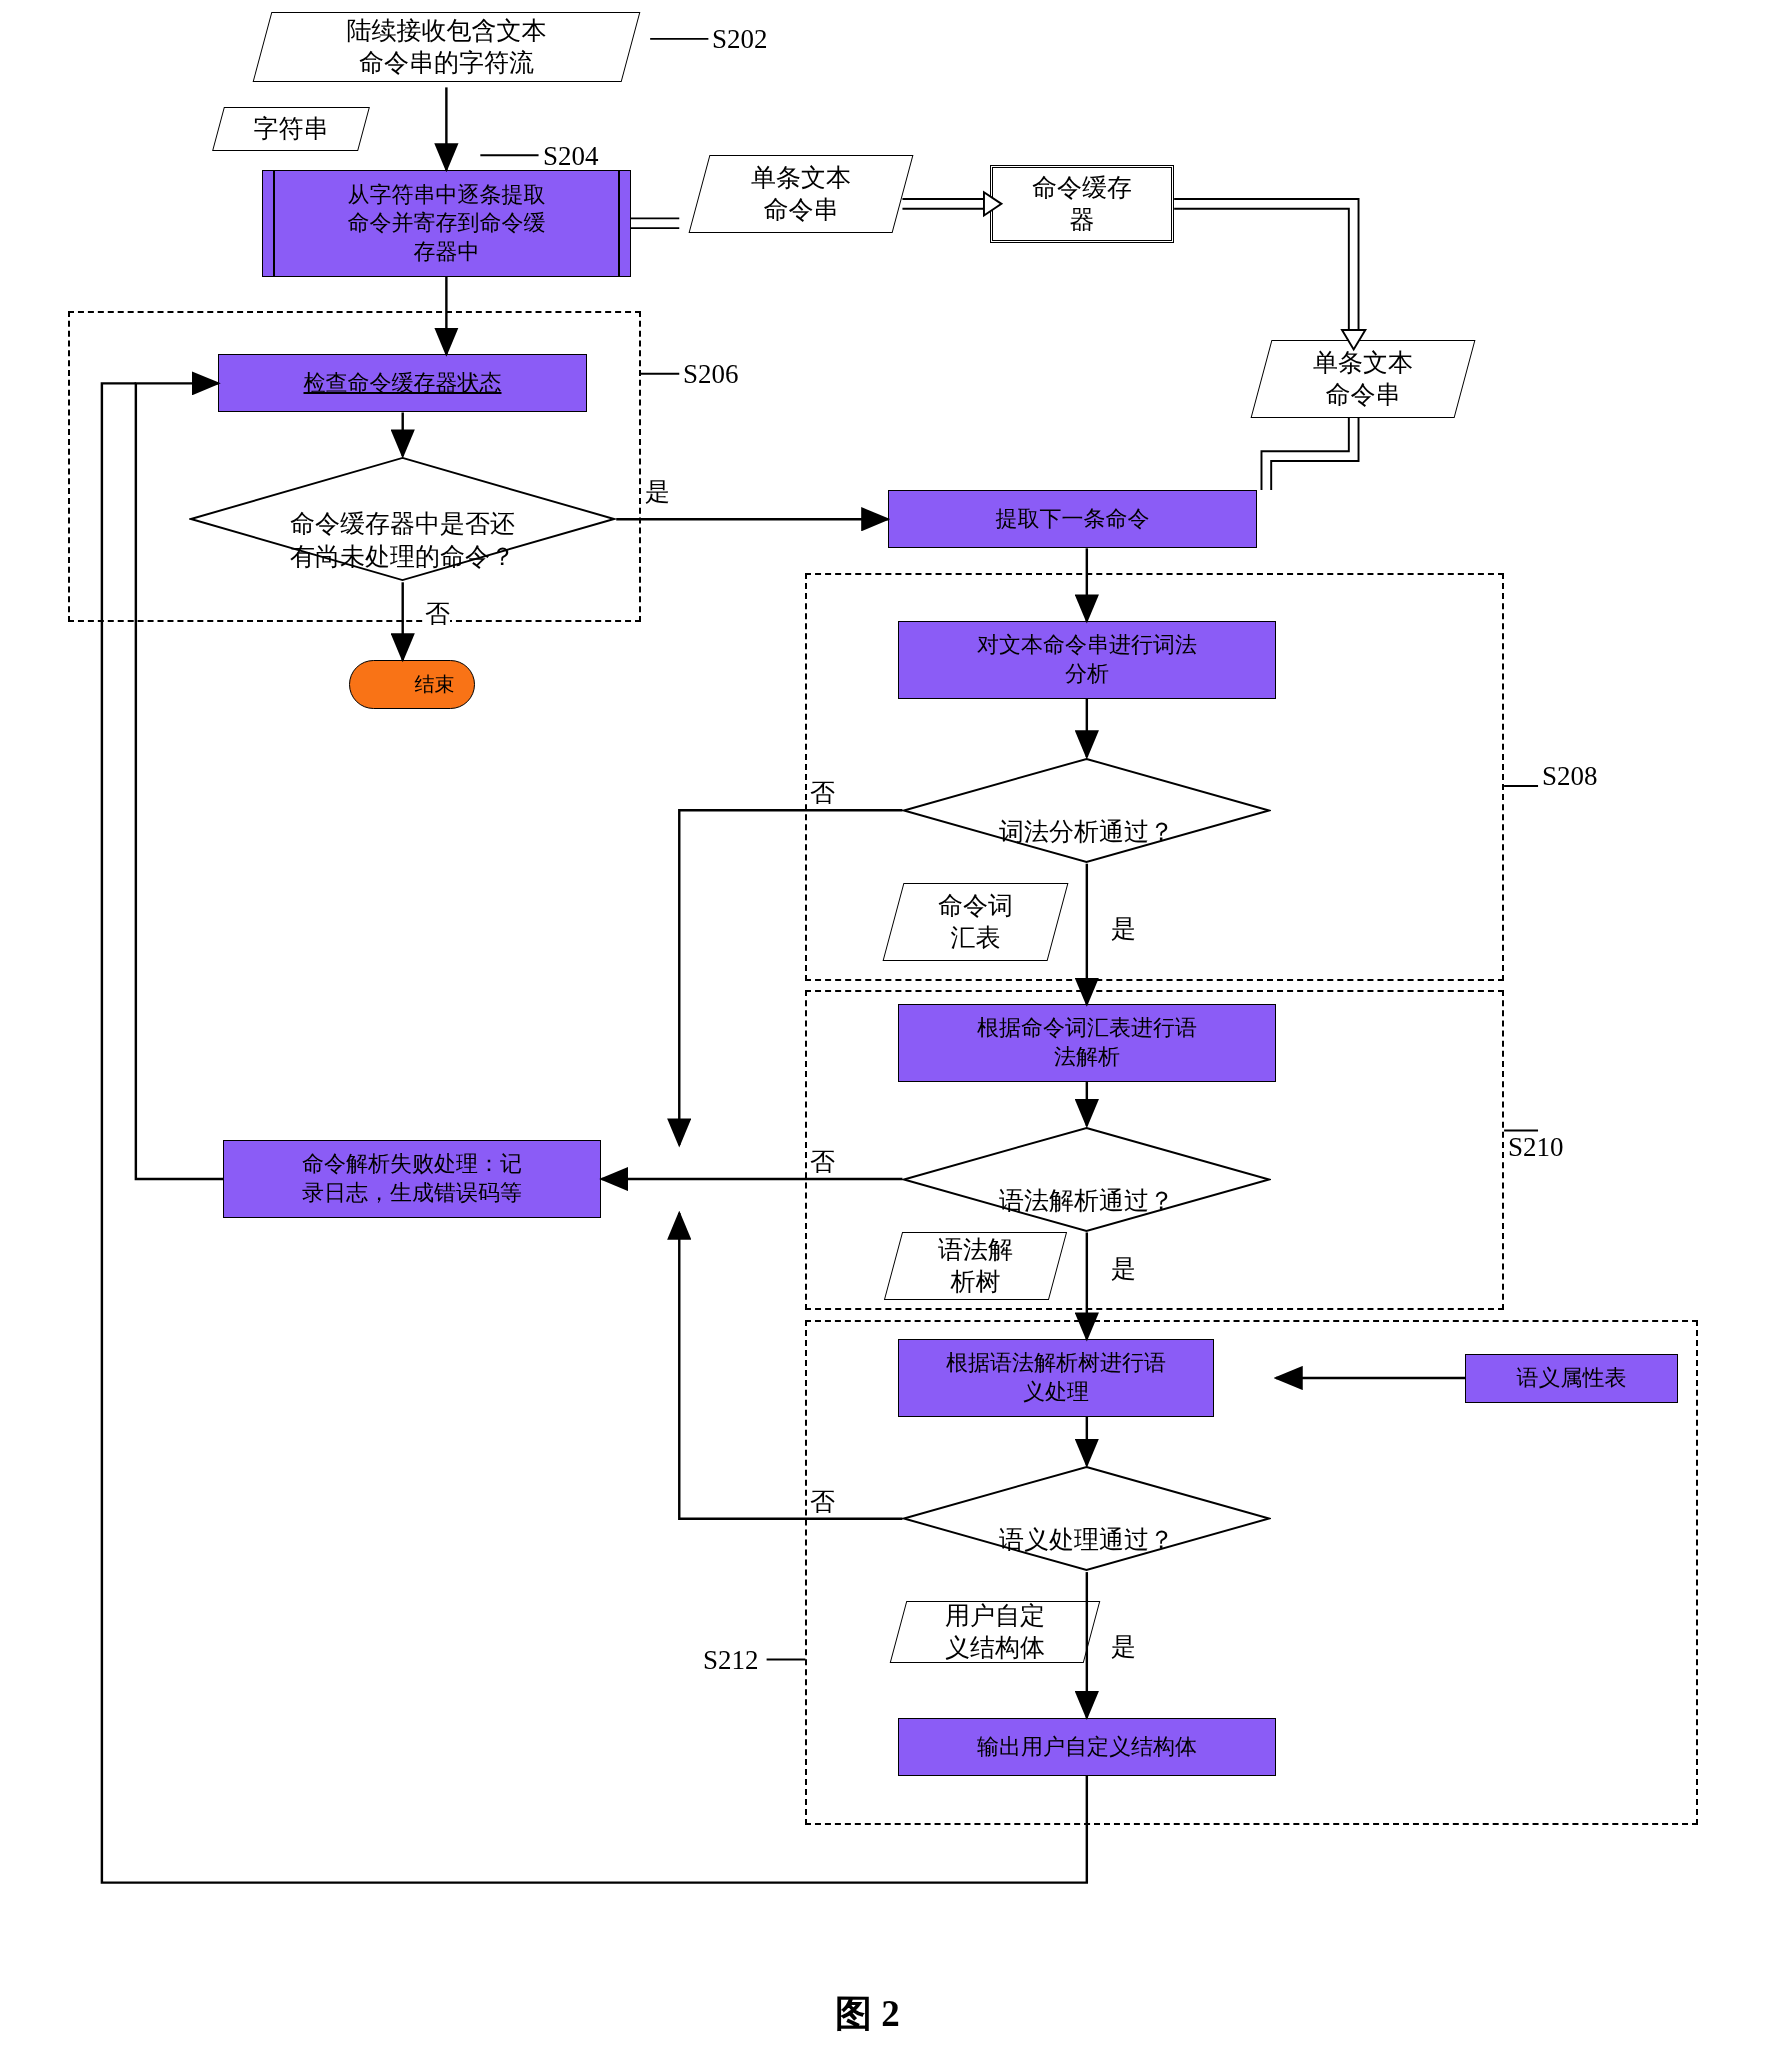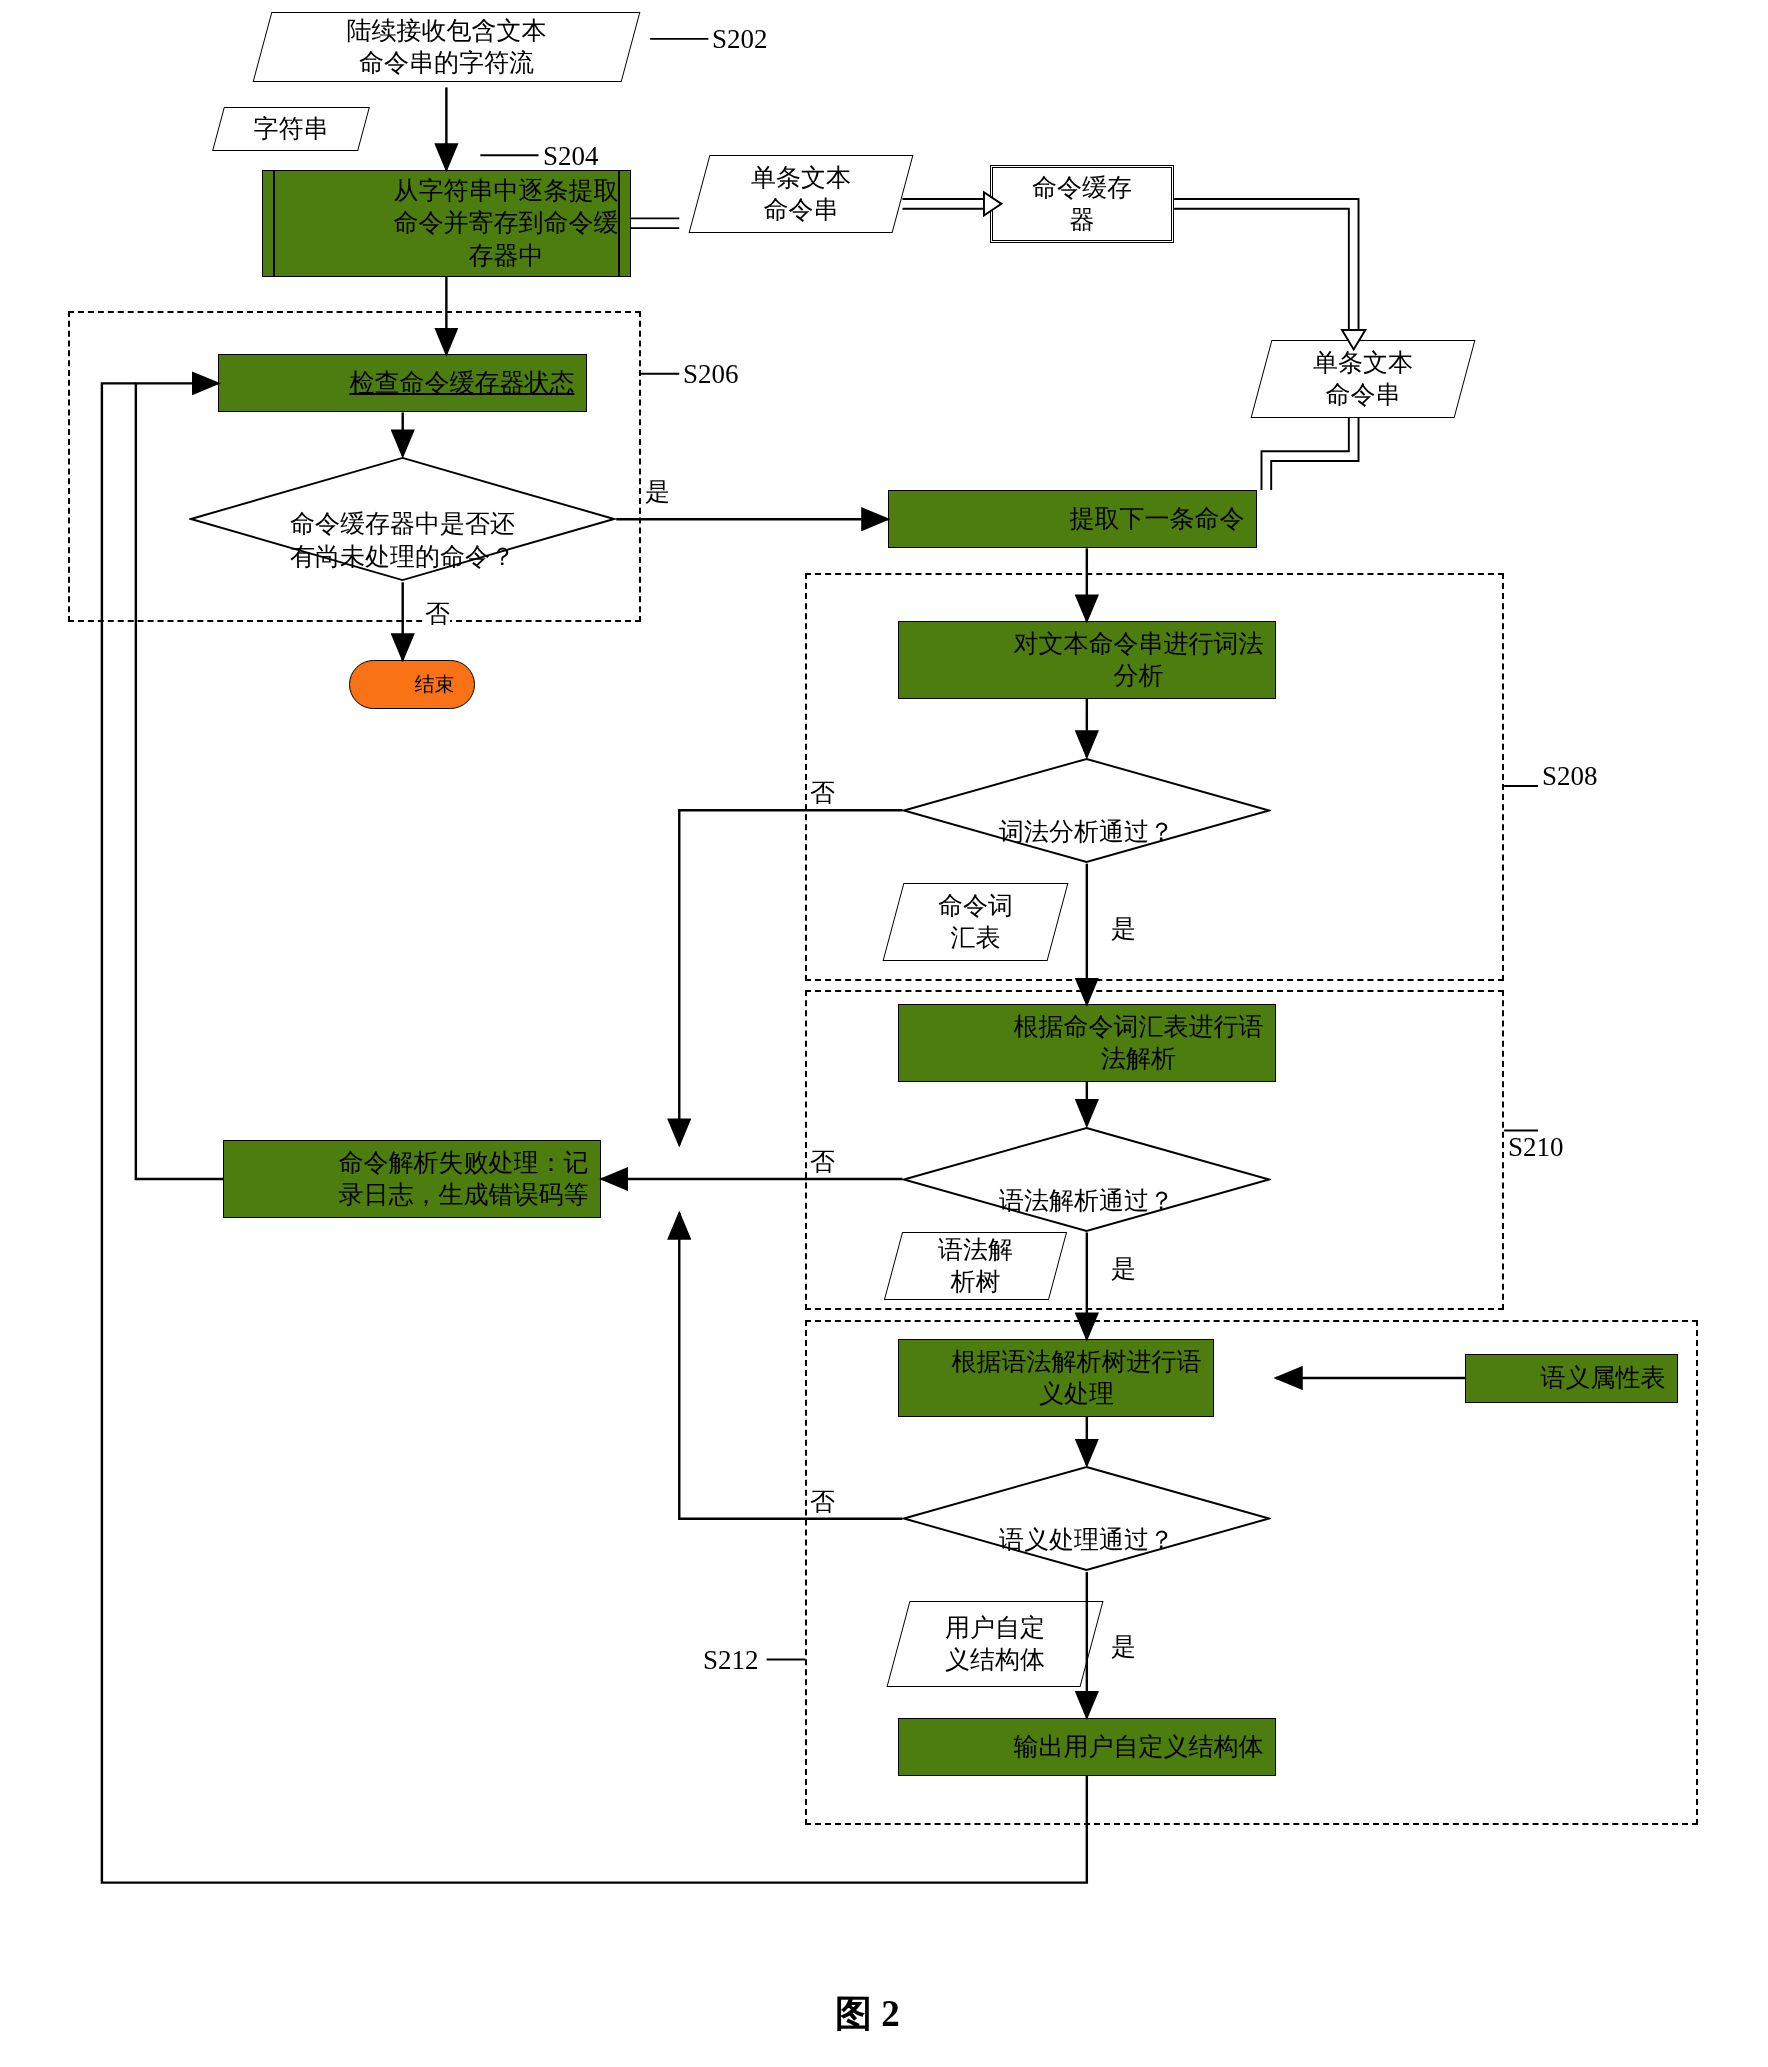--- a/index.html
+++ b/index.html
@@ -6,26 +6,26 @@
     body {
       font-family: "SimSun", "宋体", serif;
       background: white;
       width: 1769px;
       height: 2068px;
       position: relative;
     }
     .box {
       position: absolute;
       border: 1.9px solid black;
-      background: #4d7c0f;
-      display: flex;
-      align-items: center;
-      justify-content: flex-end;
+      background: #8b5cf6;
+      display: flex;
+      align-items: center;
+      justify-content: center;
       text-align: center;
-      font-size: 25px;
+      font-size: 22px;
       line-height: 1.3;
       padding: 7.8px 11.6px;
     }
     .box-striped::before, .box-striped::after {
       content: '';
       position: absolute;
       top: 0;
       bottom: 0;
       width: 1.9px;
       background: black;
@@ -237,21 +237,21 @@
   <span>语义属性表</span>
 </div>
 
 <div class="diamond" style="left:902px; top:1465px; width:369px; height:107px;">
   <svg viewBox="0 0 380 110" preserveAspectRatio="none">
       <polygon points="190,2 378,55 190,108 2,55" fill="white" stroke="black" stroke-width="2"></polygon>
     </svg>
   <div class="content">语义处理通过？</div>
 </div>
 
-<div class="parallelogram" style="left:898px; top:1601px; width:194px; height:86px;">
+<div class="parallelogram" style="left:898px; top:1601px; width:194px; height:62px;">
   <div class="skew-border"></div>
   <div class="content" style="white-space:pre-line;">用户自定
 义结构体</div>
 </div>
 
 <div class="box" style="left:898px; top:1718px; width:378px; height:58px;">
   <span>输出用户自定义结构体</span>
 </div>
 
 <div class="box" style="left:223px; top:1140px; width:378px; height:78px;">

